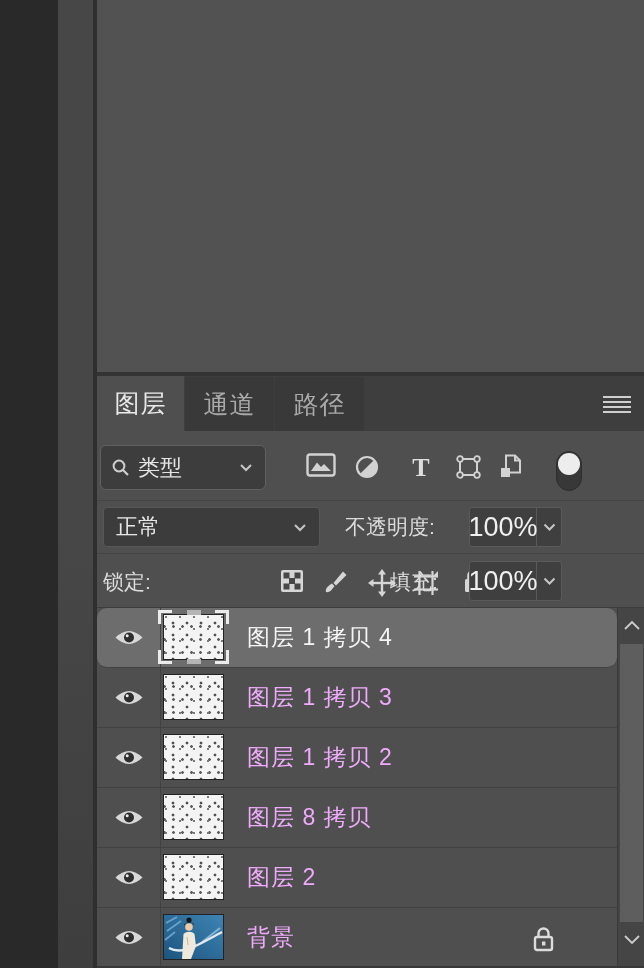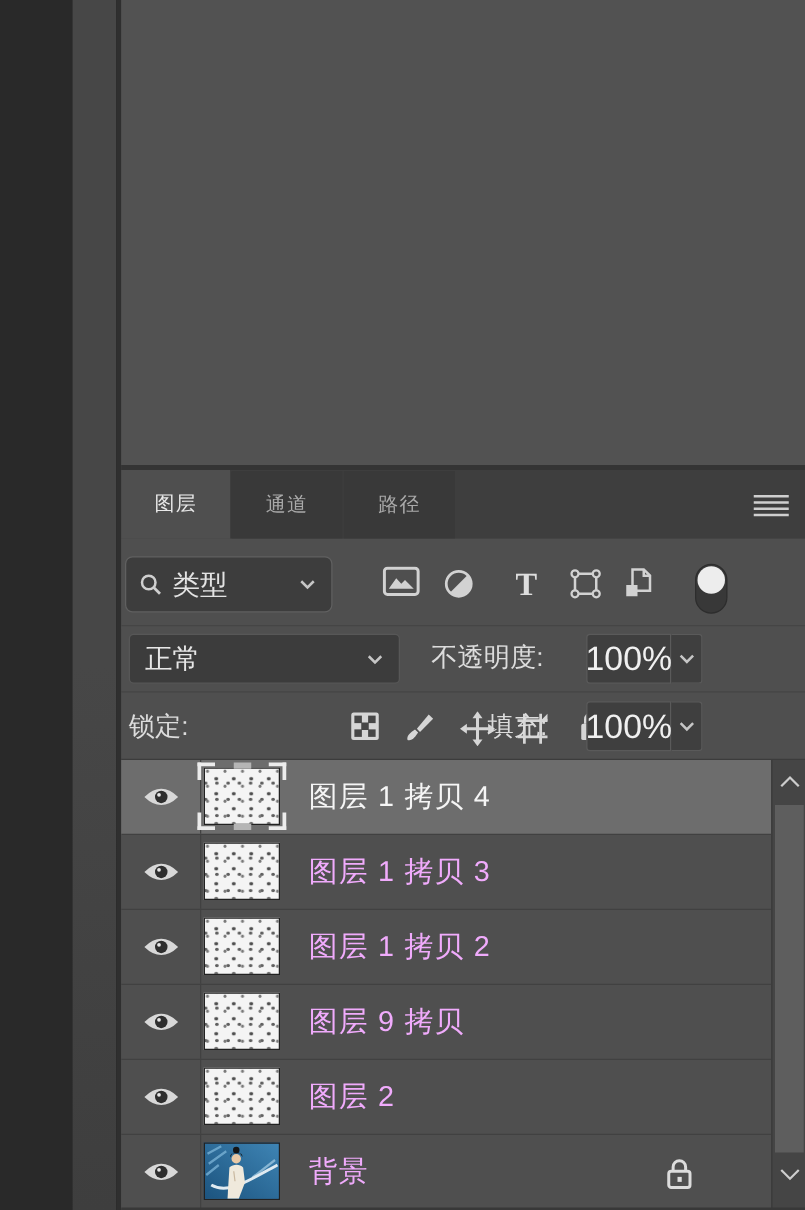--- a/index.html
+++ b/index.html
@@ -12,21 +12,21 @@
   #strip-mid{left:58px;top:0;width:35px;height:968px;
              background:linear-gradient(#474747 55%,#3e3e3e);}
   #strip-line{left:93px;top:0;width:4px;height:968px;background:#2f2f2f;}
   
   #panel{left:97px;top:0;width:547px;height:968px;background:#4e4e4e;}
   #canvas-area{left:0;top:0;width:547px;height:372px;background:#525252;}
   #panel-gap{left:0;top:372px;width:547px;height:4px;background:#343434;}
   
   #tabbar{left:0;top:376px;width:547px;height:55px;background:#3e3e3e;}
   .tab{position:absolute;display:flex;align-items:center;justify-content:center;
-       font-size:16px;letter-spacing:1px;cursor:default;}
+       font-size:25px;letter-spacing:1px;cursor:default;}
   #tab-layers{left:0;top:0;width:87px;height:55px;background:#4f4f4f;color:#e9e9e9;}
   #tab-channels{left:88px;top:1px;width:89px;height:54px;background:#393939;color:#a9a9a9;}
   #tab-paths{left:178px;top:1px;width:89px;height:54px;background:#393939;color:#a9a9a9;}
   #panel-menu{left:506px;top:17px;width:28px;height:20px;}
   #panel-menu i{display:block;height:2px;background:#cfcfcf;margin-top:3px;}
   
   #filter-row{left:0;top:431px;width:547px;height:73px;background:#4f4f4f;
               border-bottom:1px solid #404040;box-sizing:border-box;}
   #kind-select{left:3px;top:14px;width:166px;height:45px;background:#3d3d3d;
                border:1px solid #606060;border-radius:6px;box-sizing:border-box;
@@ -250,21 +250,21 @@
       <div class="abs val-box" id="fill-box">100%</div>
       <div class="abs val-chev" id="fill-chev">
         <svg width="13" height="9">
             <polyline points="1.5,1.5 6.5,6.5 11.5,1.5" fill="none" stroke="#c6c6c6" stroke-width="2"></polyline>
           </svg>
       </div>
     </div>
 
     <div class="abs" id="layer-list">
 
-      <div class="lrow sel" style="top:0;">
+      <div class="lrow sel" style="top:0;border-radius:10px;">
         <div class="eye-cell">
           <svg width="32" height="21">
               <path d="M2.5 10.5 Q16 -2.5 29.5 10.5 Q16 23.5 2.5 10.5 Z" fill="#d8d8d8"></path>
               <circle cx="16" cy="10.5" r="5" fill="#2e2e2e"></circle>
               <circle cx="14.2" cy="8.8" r="1.5" fill="#e8e8e8"></circle>
             </svg>
         </div>
         <div class="thumb">
           <span class="bk tl"></span>
           <span class="bk tr"></span>
@@ -302,21 +302,21 @@
 
       <div class="lrow" style="top:180px;">
         <div class="eye-cell">
           <svg width="32" height="21">
               <path d="M2.5 10.5 Q16 -2.5 29.5 10.5 Q16 23.5 2.5 10.5 Z" fill="#d8d8d8"></path>
               <circle cx="16" cy="10.5" r="5" fill="#2e2e2e"></circle>
               <circle cx="14.2" cy="8.8" r="1.5" fill="#e8e8e8"></circle>
             </svg>
         </div>
         <div class="thumb"></div>
-        <div class="lname">图层 9 拷贝</div>
+        <div class="lname">图层 8 拷贝</div>
       </div>
 
       <div class="lrow" style="top:240px;">
         <div class="eye-cell">
           <svg width="32" height="21">
               <path d="M2.5 10.5 Q16 -2.5 29.5 10.5 Q16 23.5 2.5 10.5 Z" fill="#d8d8d8"></path>
               <circle cx="16" cy="10.5" r="5" fill="#2e2e2e"></circle>
               <circle cx="14.2" cy="8.8" r="1.5" fill="#e8e8e8"></circle>
             </svg>
         </div>

